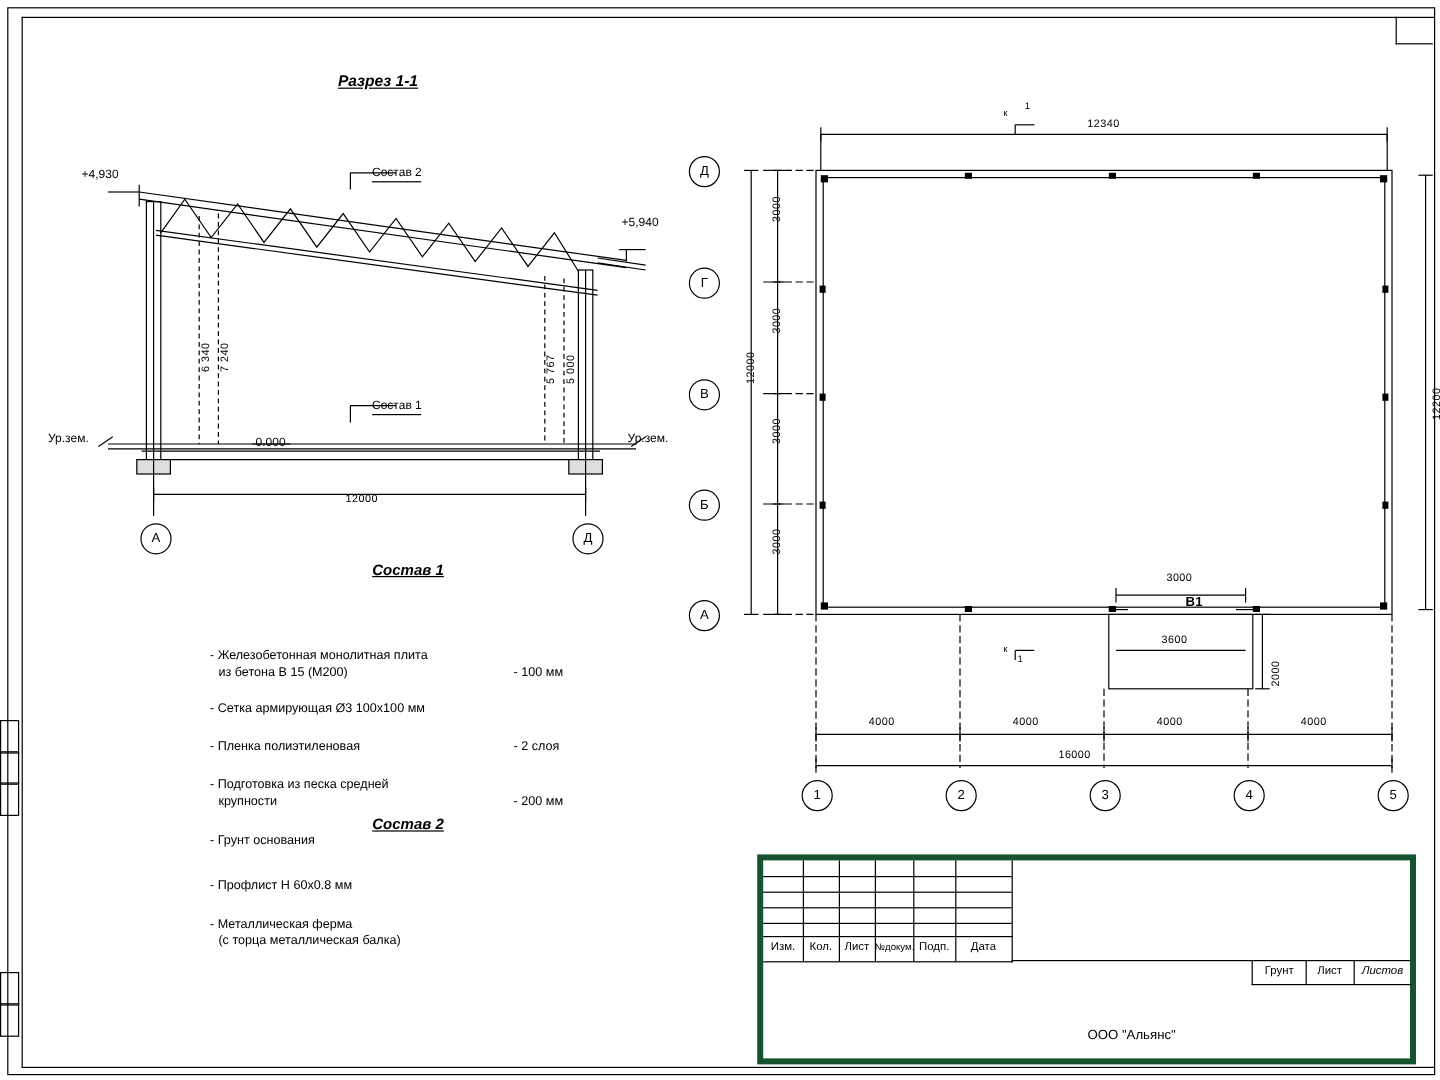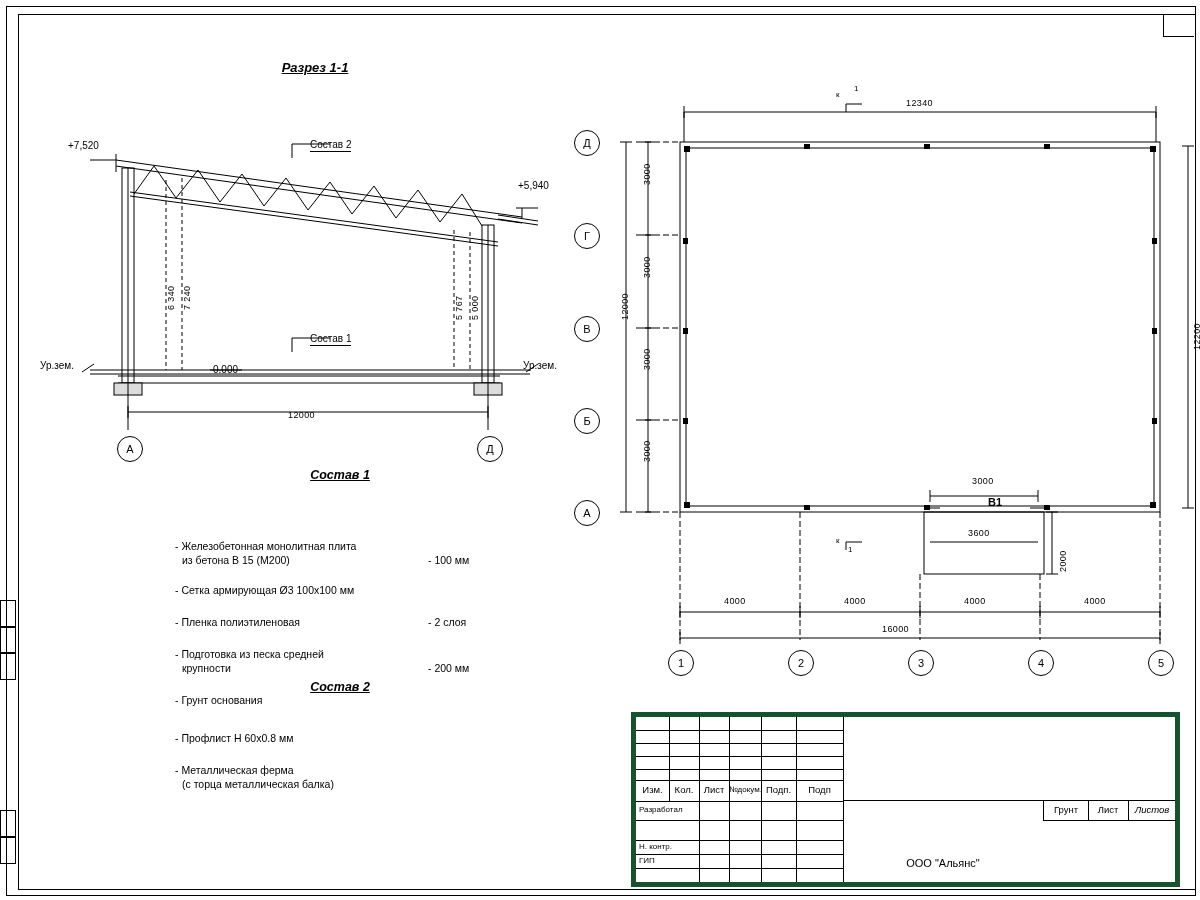--- a/index.html
+++ b/index.html
@@ -96,21 +96,21 @@
 
       <line x1="180" y1="250" x2="212" y2="250"></line>
 
       <line x1="262" y1="38" x2="262" y2="24"></line>
       <line x1="262" y1="24" x2="300" y2="24"></line>
       <line x1="262" y1="232" x2="262" y2="218"></line>
       <line x1="262" y1="218" x2="300" y2="218"></line>
     </g>
   </svg>
 
-  <div class="abs lbl" style="left:68px;top:140px;"><span>+7,520</span></div>
+  <div class="abs lbl" style="left:68px;top:140px;"><span>+4,930</span></div>
   <div class="abs lbl" style="left:518px;top:180px;"><span>+5,940</span></div>
   <div class="abs lbl" style="left:213px;top:364px;"><span>0.000</span></div>
   <div class="abs lbl" style="left:40px;top:360px;"><span>Ур.зем.</span></div>
   <div class="abs lbl" style="left:523px;top:360px;"><span>Ур.зем.</span></div>
 
   <div class="abs lbl" style="left:310px;top:139px;border-bottom:1px solid #000;padding-bottom:1px;"><span>Состав 2</span></div>
   <div class="abs lbl" style="left:310px;top:333px;border-bottom:1px solid #000;padding-bottom:1px;"><span>Состав 1</span></div>
 
   <div class="abs dim vert" style="left:166px;top:310px;"><span>6 340</span></div>
   <div class="abs dim vert" style="left:182px;top:310px;"><span>7 240</span></div>
@@ -317,41 +317,28 @@
       <div class="ln v" style="left:125px;top:0;height:63px;"></div>
       <div class="ln v" style="left:160px;top:0;height:63px;"></div>
     </div>
 
     <div class="abs" style="left:0;top:63px;width:207px;height:20px;border-top:1px solid #000;border-bottom:1px solid #000;border-right:1px solid #000;">
       <div class="abs stampcell" style="left:0;top:3px;width:33px;">Изм.</div>
       <div class="abs stampcell" style="left:33px;top:3px;width:30px;">Кол.</div>
       <div class="abs stampcell" style="left:63px;top:3px;width:30px;">Лист</div>
       <div class="abs stampcell" style="left:93px;top:4px;width:32px;font-size:8px;">№докум.</div>
       <div class="abs stampcell" style="left:125px;top:3px;width:35px;">Подп.</div>
-      <div class="abs stampcell" style="left:160px;top:3px;width:47px;">Подп</div>
+      <div class="abs stampcell" style="left:160px;top:3px;width:47px;">Дата</div>
       <div class="ln v" style="left:33px;top:0;height:20px;"></div>
       <div class="ln v" style="left:63px;top:0;height:20px;"></div>
       <div class="ln v" style="left:93px;top:0;height:20px;"></div>
       <div class="ln v" style="left:125px;top:0;height:20px;"></div>
       <div class="ln v" style="left:160px;top:0;height:20px;"></div>
     </div>
 
-    <div class="abs" style="left:0;top:83px;width:207px;height:82px;border-right:1px solid #000;">
-      <div class="ln h" style="left:0;top:20px;width:207px;"></div>
-      <div class="ln h" style="left:0;top:40px;width:207px;"></div>
-      <div class="ln h" style="left:0;top:54px;width:207px;"></div>
-      <div class="ln h" style="left:0;top:68px;width:207px;"></div>
-      <div class="ln v" style="left:63px;top:0;height:82px;"></div>
-      <div class="ln v" style="left:93px;top:0;height:82px;"></div>
-      <div class="ln v" style="left:125px;top:0;height:82px;"></div>
-      <div class="ln v" style="left:160px;top:0;height:82px;"></div>
-      <div class="abs lbl8" style="left:3px;top:5px;">Разработал</div>
-      <div class="abs lbl8" style="left:3px;top:42px;">Н. контр.</div>
-      <div class="abs lbl8" style="left:3px;top:56px;">ГИП</div>
-    </div>
 
     <div class="abs" style="left:207px;top:0;width:332px;height:165px;">
       <div class="ln h" style="left:0;top:83px;width:332px;"></div>
       <div class="abs" style="left:200px;top:83px;width:132px;height:20px;border-bottom:1px solid #000;border-left:1px solid #000;">
         <div class="abs stampcell" style="left:0;top:4px;width:44px;">Грунт</div>
         <div class="abs stampcell" style="left:44px;top:4px;width:40px;">Лист</div>
         <div class="abs stampcell" style="left:84px;top:4px;width:48px;font-style:italic;">Листов</div>
         <div class="ln v" style="left:44px;top:0;height:20px;"></div>
         <div class="ln v" style="left:84px;top:0;height:20px;"></div>
       </div>

